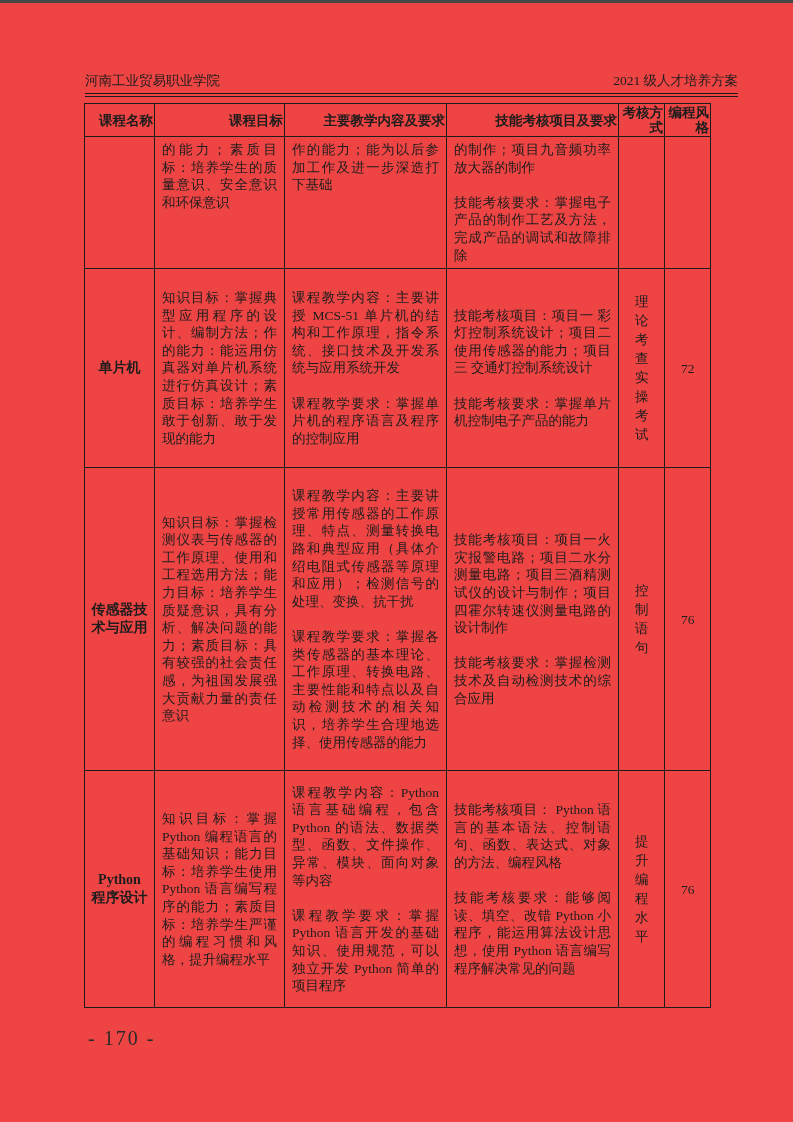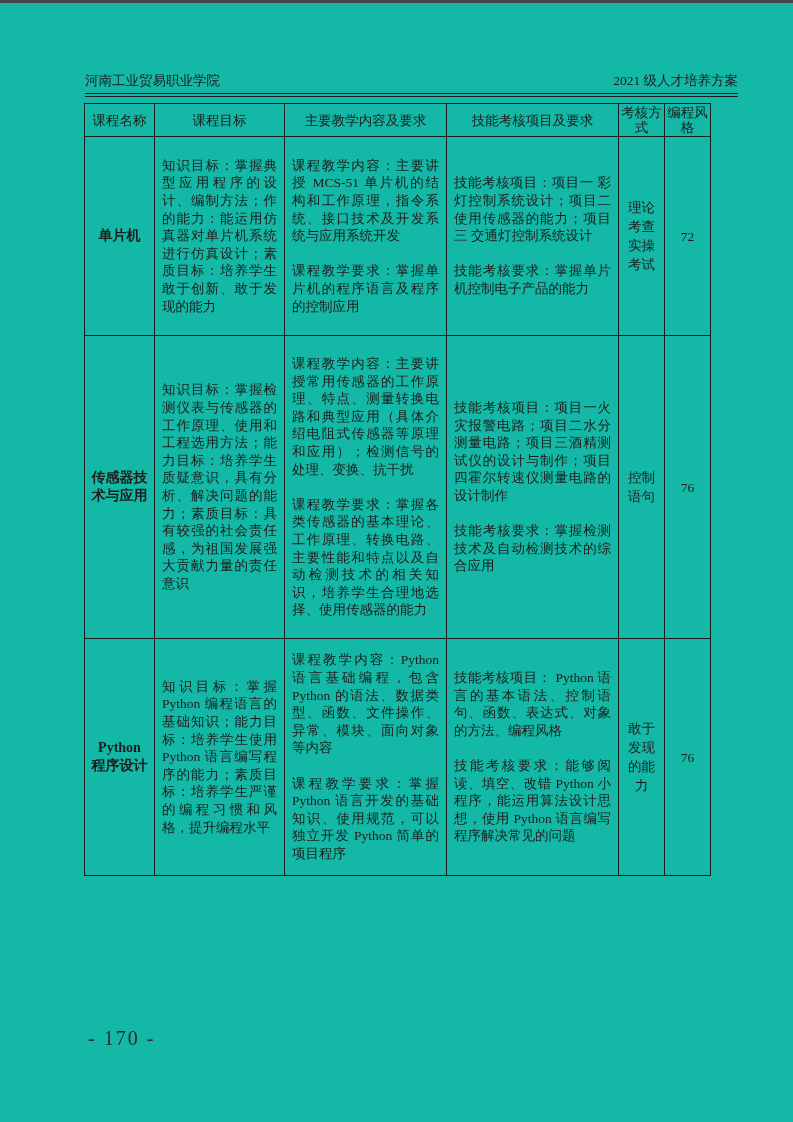--- a/index.html
+++ b/index.html
@@ -1,20 +1,20 @@
 <!DOCTYPE html>
 <html><head>
 <meta charset="utf-8">
 <style>
   html, body { margin: 0; padding: 0; background: #e8e8e8; }
   .page {
     position: relative;
     width: 793px;
     height: 1122px;
-    background: #14b8a6;
+    background: #ef4444;
     font-family: "Liberation Serif", "DejaVu Serif", serif;
     color: #1d1d1d;
     overflow: hidden;
   }
   .scan-edge-top {
     position: absolute; top: 0; left: 0;
     width: 100%; height: 3px;
     background: #474747;
   }
   .doc-header {
@@ -39,43 +39,43 @@
     left: 84px; top: 103px;
     width: 626px;
     border-collapse: collapse;
     table-layout: fixed;
   }
   .course-table th, .course-table td {
     border: 1px solid #1c1c1c;
     overflow: hidden;
   }
   .course-table th {
-    font-weight: normal;
+    font-weight: bold;
     font-size: 13.5px;
     line-height: 15px;
-    text-align: center;
+    text-align: right;
     vertical-align: middle;
     padding: 1px 1px;
   }
   td.text-cell {
     font-size: 13.5px;
     line-height: 17.6px;
     padding: 4px 7px;
     text-align: justify;
     text-justify: inter-character;
     vertical-align: middle;
   }
   tr.row-top td.text-cell { vertical-align: top; }
   .para + .para { margin-top: 17.6px; }
   td.center-cell {
     font-size: 13.5px;
     line-height: 19px;
-    text-align: center;
+    text-align: right;
     vertical-align: middle;
-    padding: 0 5px;
+    padding: 0 16px;
   }
   td.name-cell {
     font-weight: bold;
     font-size: 14px;
     line-height: 18px;
     text-align: center;
     vertical-align: middle;
     padding: 0 5px;
   }
   .page-footer {
@@ -111,20 +111,35 @@
       <tr style="height:32px">
         <th>课程名称</th>
         <th>课程目标</th>
         <th>主要教学内容及要求</th>
         <th>技能考核项目及要求</th>
         <th>考核方式</th>
         <th>编程风格</th>
       </tr>
     </thead>
     <tbody>
+      <tr class="row-top" style="height:132px">
+        <td class="name-cell"></td>
+        <td class="text-cell">
+          <div class="para">的能力；素质目标：培养学生的质量意识、安全意识和环保意识</div>
+        </td>
+        <td class="text-cell">
+          <div class="para">作的能力；能为以后参加工作及进一步深造打下基础</div>
+        </td>
+        <td class="text-cell">
+          <div class="para">的制作；项目九音频功率放大器的制作</div>
+          <div class="para">技能考核要求：掌握电子产品的制作工艺及方法，完成产品的调试和故障排除</div>
+        </td>
+        <td class="center-cell"></td>
+        <td class="center-cell"></td>
+      </tr>
 
       <tr style="height:199px">
         <td class="name-cell">单片机</td>
         <td class="text-cell">
           <div class="para">知识目标：掌握典型应用程序的设计、编制方法；作的能力：能运用仿真器对单片机系统进行仿真设计；素质目标：培养学生敢于创新、敢于发现的能力</div>
         </td>
         <td class="text-cell">
           <div class="para">课程教学内容：主要讲授 MCS-51 单片机的结构和工作原理，指令系统、接口技术及开发系统与应用系统开发</div>
           <div class="para">课程教学要求：掌握单片机的程序语言及程序的控制应用</div>
         </td>
@@ -159,20 +174,20 @@
           <div class="para">知识目标：掌握 Python 编程语言的基础知识；能力目标：培养学生使用 Python 语言编写程序的能力；素质目标：培养学生严谨的编程习惯和风格，提升编程水平</div>
         </td>
         <td class="text-cell">
           <div class="para">课程教学内容：Python 语言基础编程，包含 Python 的语法、数据类型、函数、文件操作、异常、模块、面向对象等内容</div>
           <div class="para">课程教学要求：掌握 Python 语言开发的基础知识、使用规范，可以独立开发 Python 简单的项目程序</div>
         </td>
         <td class="text-cell">
           <div class="para">技能考核项目： Python 语言的基本语法、控制语句、函数、表达式、对象的方法、编程风格</div>
           <div class="para">技能考核要求：能够阅读、填空、改错 Python 小程序，能运用算法设计思想，使用 Python 语言编写程序解决常见的问题</div>
         </td>
-        <td class="center-cell">敢于发现的能力</td>
+        <td class="center-cell">提升编程水平</td>
         <td class="center-cell">76</td>
       </tr>
     </tbody>
   </table>
 
   <div class="page-footer">- 170 -</div>
 </div>
 
 </body></html>

